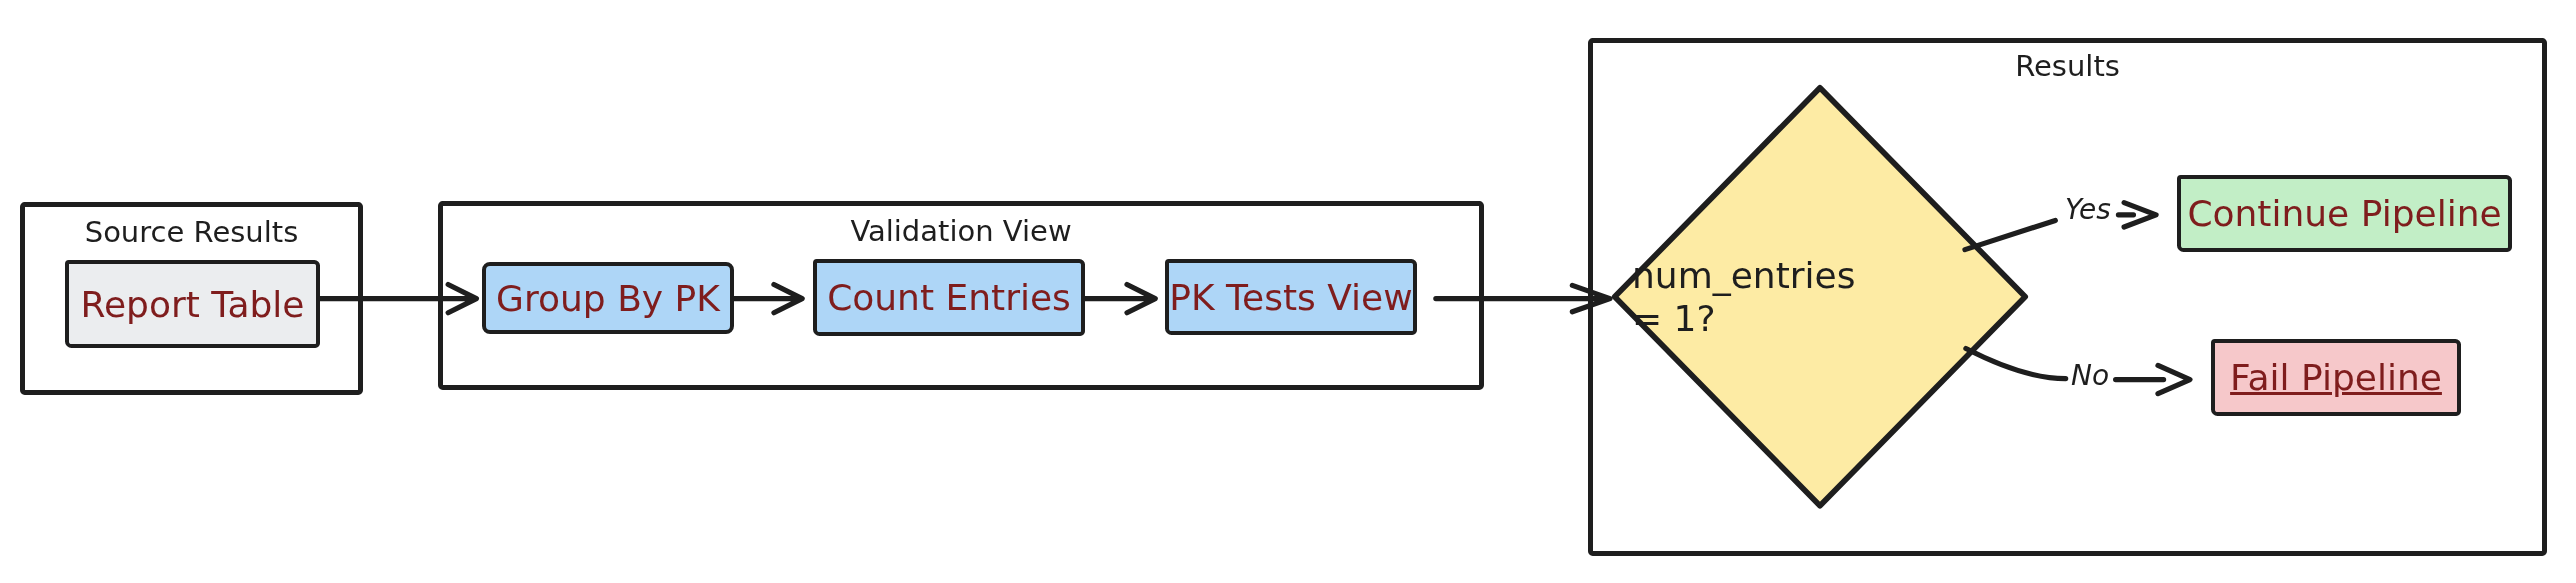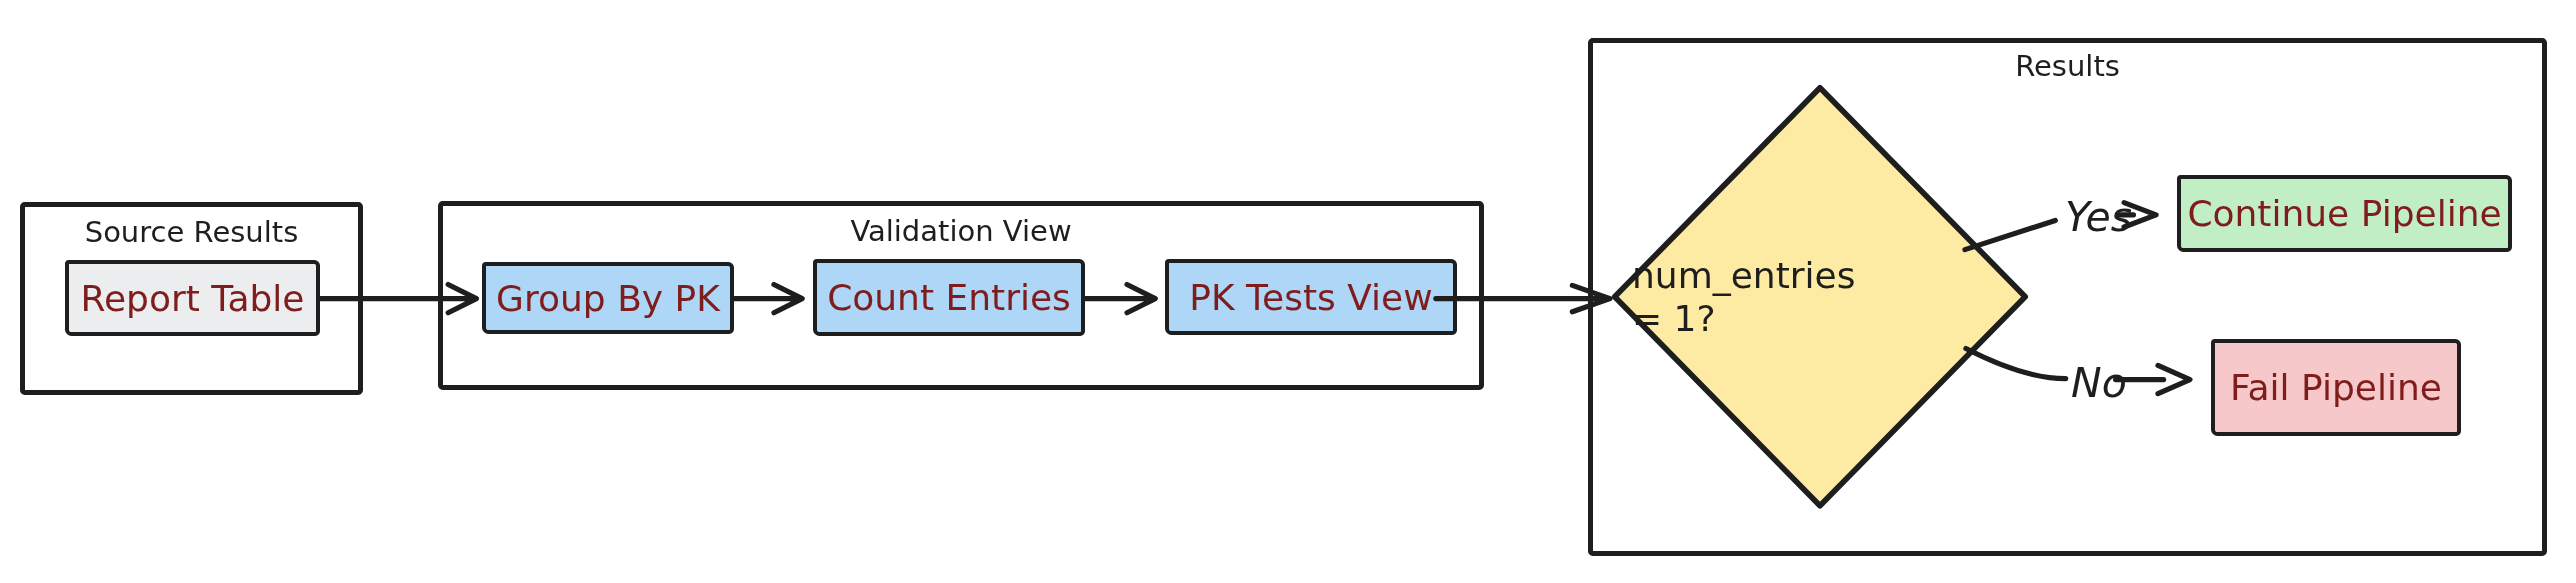--- a/index.html
+++ b/index.html
@@ -16,61 +16,61 @@
     color:#1e1e1e; z-index:6;
   }
   .node {
     position:absolute; border:4.7px solid #1e1e1e; border-radius:3.8px 5.6px 4.7px 6.6px;
     display:flex; align-items:center; justify-content:center;
     font-size:36px; font-weight:500; white-space:nowrap; box-sizing:border-box; z-index:3;
     color:#7f1d1d;
   }
   .svg-layer { position:absolute; left:0; top:0; z-index:5; }
   .edge-label {
-    position:absolute; font-size:41px; font-weight:500; font-style:italic; white-space:nowrap; z-index:6;
+    position:absolute; font-size:28px; font-weight:500; font-style:italic; white-space:nowrap; z-index:6;
   }
   .diamond-label {
     position:absolute; left:1632px; top:254px; width:377px; 
     font-size:36px; font-weight:500; line-height:43px; z-index:6;
   }
 </style>
 </head>
 <body>
 
 <div class="canvas">
 
   <div class="group" style="left:20px; top:202px; width:343px; height:193px;"></div>
   <div class="group" style="left:438px; top:201px; width:1046px; height:189px;"></div>
   <div class="group" style="left:1588px; top:38px; width:959px; height:518px;"></div>
 
   <div class="group-label" style="left:20px; top:215px; width:343px;">Source Results</div>
   <div class="group-label" style="left:438px; top:214px; width:1046px;">Validation View</div>
   <div class="group-label" style="left:1588px; top:49px; width:959px;">Results</div>
 
-  <div class="node" style="left: 65px; top: 260px; width: 255px; height: 76px; background: rgb(235, 237, 239);">
+  <div class="node" style="left: 65px; top: 260px; width: 255px; height: 88px; background: rgb(235, 237, 239);">
     <span>Report Table</span>
   </div>
 
-  <div class="node" style="left: 482px; top: 262px; width: 252px; height: 72px; background: rgb(174, 214, 247);">
+  <div class="node" style="left: 482px; top: 262px; width: 252px; height: 72px; background: rgb(174, 214, 247); border-radius: 8px;">
     <span>Group By PK</span>
   </div>
 
   <div class="node" style="left: 813px; top: 259px; width: 272px; height: 77px; background: rgb(174, 214, 247);">
     <span>Count Entries</span>
   </div>
 
-  <div class="node" style="left: 1165px; top: 259px; width: 292px; height: 76px; background: rgb(174, 214, 247);">
+  <div class="node" style="left: 1165px; top: 259px; width: 252px; height: 76px; background: rgb(174, 214, 247);">
     <span>PK Tests View</span>
   </div>
 
   <div class="node" style="left: 2177px; top: 175px; width: 335px; height: 77px; background: rgb(194, 238, 198);">
     <span>Continue Pipeline</span>
   </div>
 
-  <div class="node" style="left: 2211px; top: 339px; width: 250px; height: 97px; background: rgb(246, 200, 202);">
+  <div class="node" style="left: 2211px; top: 339px; width: 250px; height: 77px; background: rgb(246, 200, 202); text-decoration: underline;">
     <span>Fail Pipeline</span>
   </div>
 
   <svg class="svg-layer" width="2576" height="584" viewBox="0 0 2736 620">
     <polygon points="1715,315 1933,93 2151,315 1933,537" stroke="#1e1e1e" stroke-width="6" stroke-linejoin="round" fill="#fdeba4"></polygon>
 
     <g stroke="#1e1e1e" stroke-width="5.5" fill="none" stroke-linecap="round" stroke-linejoin="round">
       <path d="M340 317 L500 317 M476 302 L506 317 L476 332"></path>
       <path d="M779 317 L846 317 M822 302 L852 317 L822 332"></path>
       <path d="M1151 317 L1221 317 M1197 302 L1227 317 L1197 332"></path>

